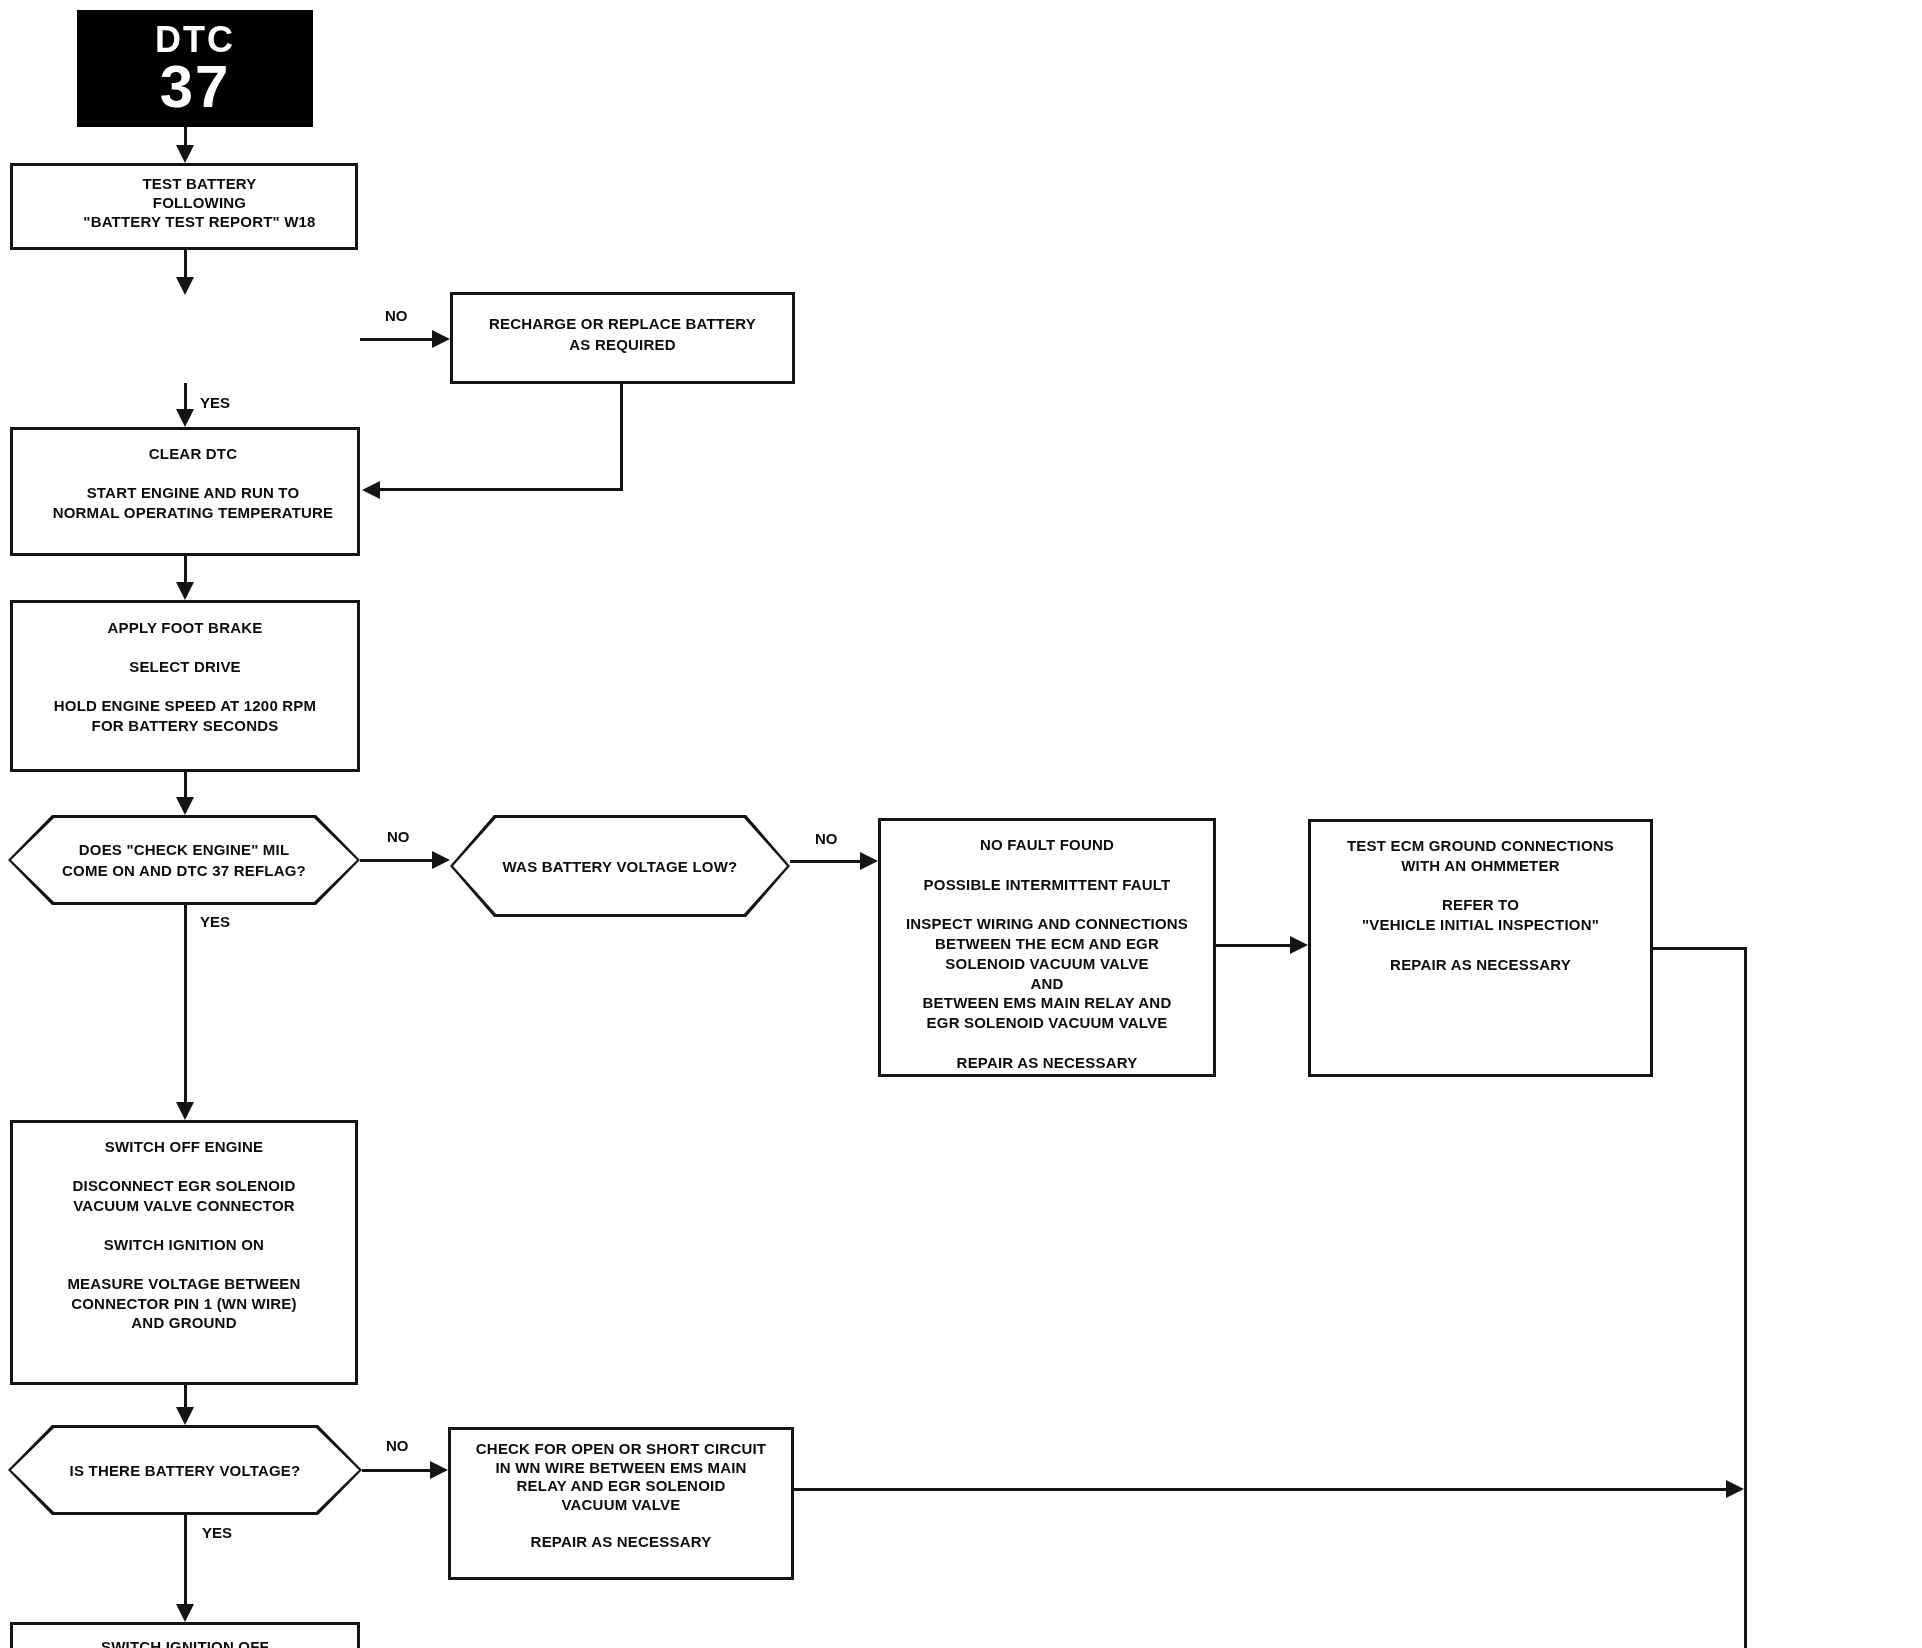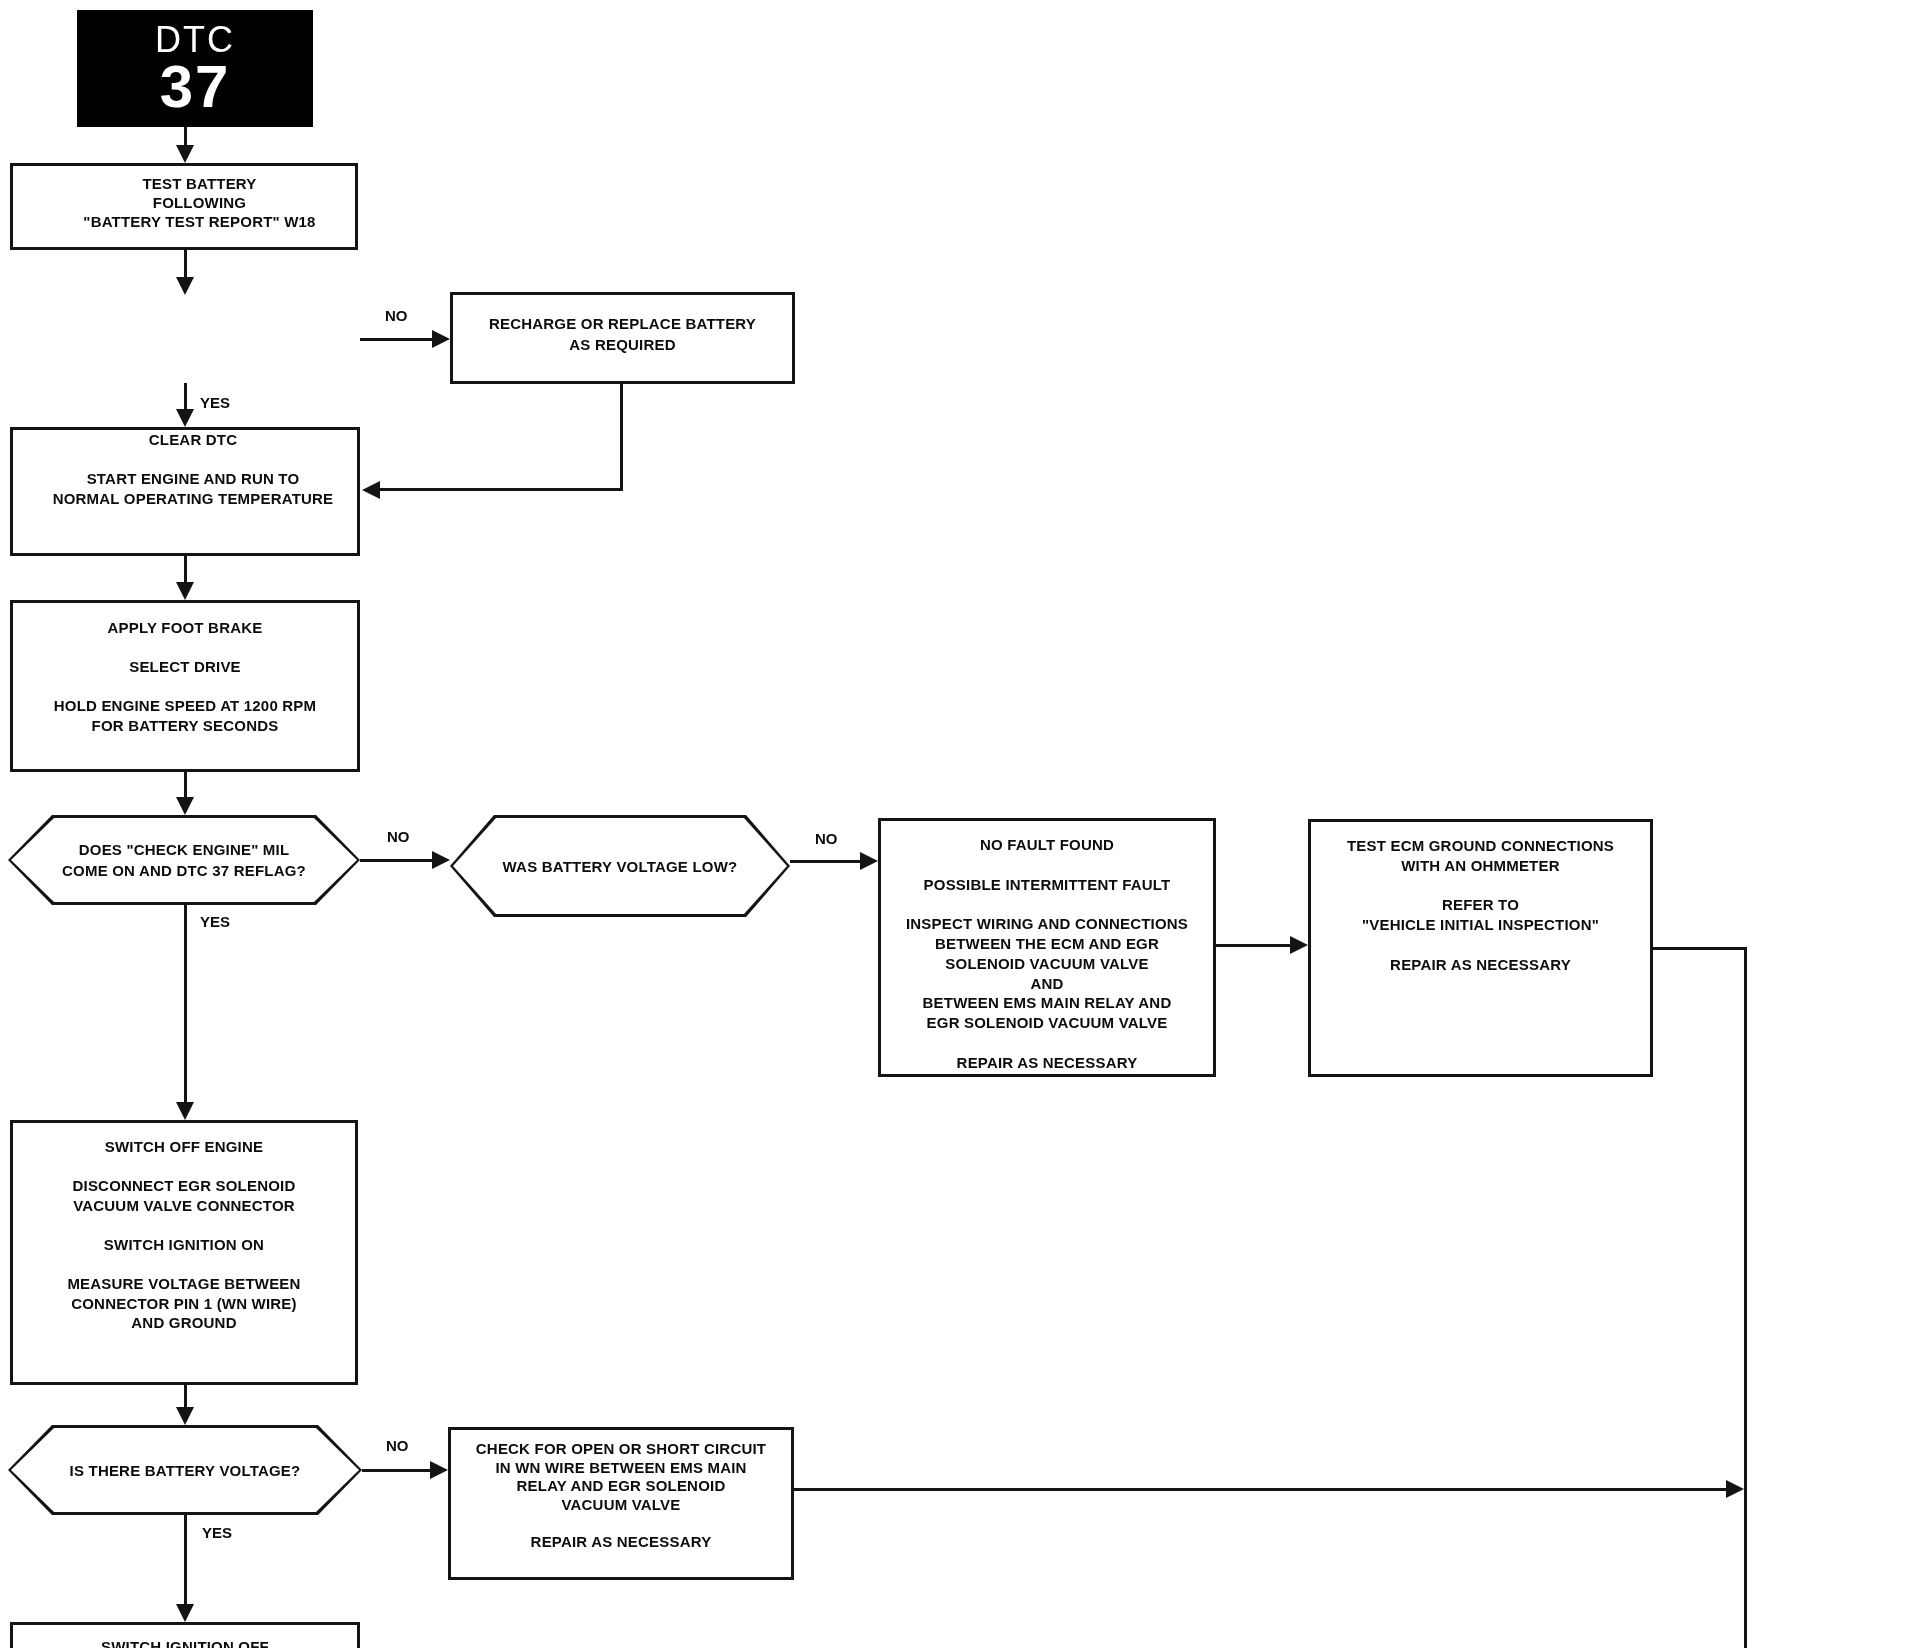--- a/index.html
+++ b/index.html
@@ -34,21 +34,21 @@
     border-left:18px solid #141414; }
   .ah-left { position:absolute; width:0; height:0;
     border-top:9px solid transparent; border-bottom:9px solid transparent;
     border-right:18px solid #141414; }
   .edge-label { position:absolute; font-size:15px; font-weight:bold; }
   #badge {
     position:absolute; left:77px; top:10px; width:236px; height:117px;
     background:#000000; color:#ffffff; text-align:center;
     display:flex; flex-direction:column; align-items:center; justify-content:center;
   }
-  #badge .badge-code { font-size:36px; font-weight:normal; line-height:36px; letter-spacing:2px; }
+  #badge .badge-code { font-size:36px; font-weight:bold; line-height:36px; letter-spacing:2px; }
   #badge .badge-num  { font-size:60px; font-weight:bold; line-height:58px; letter-spacing:2px; }
 </style>
 </head>
 <body>
 
 <div id="canvas">
 
   <div id="badge">
     <div class="badge-code">DTC</div>
     <div class="badge-num">37</div>
@@ -82,21 +82,21 @@
 
   <div class="vline" style="left:620px; top:384px; height:107px;"></div>
   <div class="hline" style="left:380px; top:488px; width:243px;"></div>
   <div class="ah-left" style="left:362px; top:481px;"></div>
 
   <div class="edge-label" style="left:200px; top:394px;">YES</div>
   <div class="vline" style="left:184px; top:383px; height:30px;"></div>
   <div class="ah-down" style="left:176px; top:409px;"></div>
 
   <div class="box" style="left:10px; top:427px; width:350px; height:129px;">
-    <div class="lines" style="line-height:19.5px;margin-left:16px;">
+    <div class="lines" style="padding-top:14px; line-height:19.5px;margin-left:16px;">
         <div class="tline">CLEAR DTC</div>
         <div class="tline">&nbsp;</div>
         <div class="tline">START ENGINE AND RUN TO</div>
         <div class="tline">NORMAL OPERATING TEMPERATURE</div>
       </div>
   </div>
 
   <div class="vline" style="left:184px; top:556px; height:30px;"></div>
   <div class="ah-down" style="left:176px; top:582px;"></div>
 

